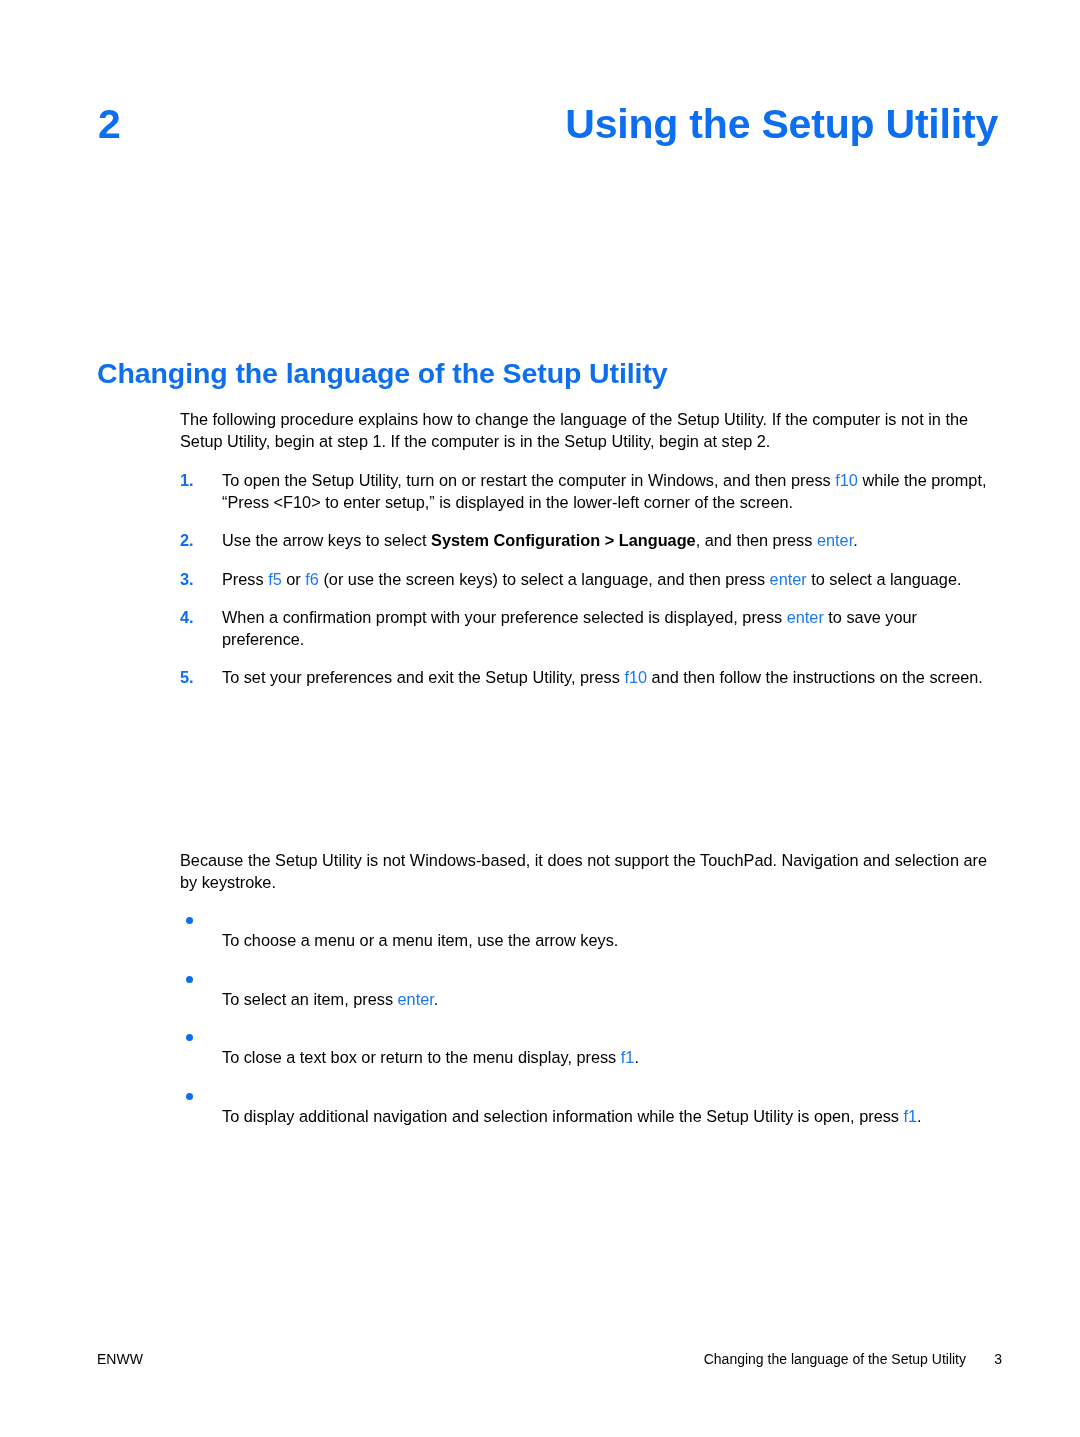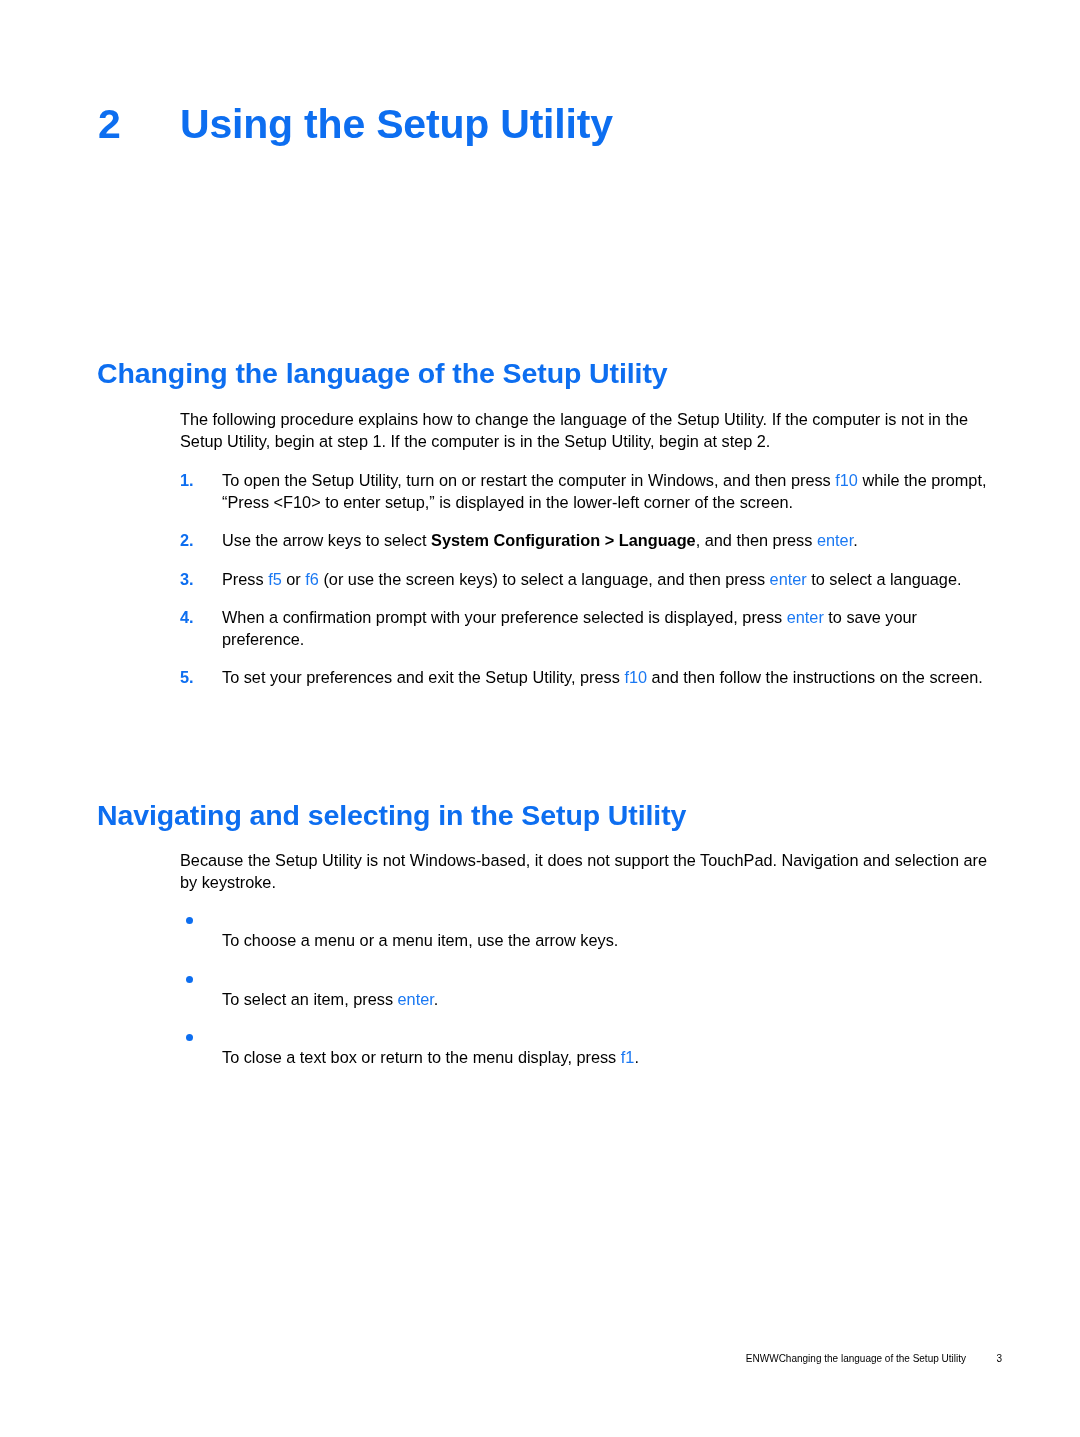--- a/index.html
+++ b/index.html
@@ -37,20 +37,21 @@
     font-size: 41px;
     line-height: 1.05;
     letter-spacing: -0.2px;
   }
   .chapter-num {
     width: 82px;
     flex: 0 0 82px;
   }
   .chapter-name {
     flex: 1 1 auto;
+    text-align: right;
   }
 
   
   .section-heading {
     position: absolute;
     left: 97px;
     color: #0d6ef0;
     font-weight: bold;
     font-size: 28.5px;
     line-height: 1.1;
@@ -154,22 +155,22 @@
   }
 
   
   .footer {
     position: absolute;
     left: 97px;
     top: 1349px;
     width: 905px;
     display: flex;
     align-items: baseline;
-    justify-content: flex-end;
-    font-size: 10px;
+    justify-content: space-between;
+    font-size: 14px;
     line-height: 20px;
     color: #000000;
   }
   .footer-left {
     white-space: nowrap;
   }
   .footer-right {
     display: flex;
     align-items: baseline;
     white-space: nowrap;
@@ -213,36 +214,39 @@
         <span class="step-num">4.</span>
         <span class="step-text"><span>When a confirmation prompt with your preference selected is displayed, press </span><span class="key">enter</span><span> to save your preference.</span></span>
       </li>
       <li class="step">
         <span class="step-num">5.</span>
         <span class="step-text"><span>To set your preferences and exit the Setup Utility, press </span><span class="key">f10</span><span> and then follow the instructions on the screen.</span></span>
       </li>
     </ol>
 
 
-  <div class="section-heading" id="sec2-heading">Navigating and selecting in the Setup Utility</div>
 
   <div class="body-block" id="nav-intro-para">Because the Setup Utility is not Windows-based, it does not support the TouchPad. Navigation and selection are by keystroke.</div>
 
   <ul class="bullets" id="bullets-list">
       <li class="bullet-item">
         <span class="bullet-marker"></span>
         <span class="bullet-text"><span>To choose a menu or a menu item, use the arrow keys.</span></span>
       </li>
       <li class="bullet-item">
         <span class="bullet-marker"></span>
         <span class="bullet-text"><span>To select an item, press </span><span class="key">enter</span><span>.</span></span>
       </li>
       <li class="bullet-item">
         <span class="bullet-marker"></span>
         <span class="bullet-text"><span>To close a text box or return to the menu display, press </span><span class="key">f1</span><span>.</span></span>
+      </li>
+      <li class="bullet-item">
+        <span class="bullet-marker"></span>
+        <span class="bullet-text"><span>To display additional navigation and selection information while the Setup Utility is open, press </span><span class="key">f1</span><span>.</span></span>
       </li>
     </ul>
 
   <div class="footer">
     <span class="footer-left">ENWW</span>
     <span class="footer-right">
       <span class="footer-section">Changing the language of the Setup Utility</span>
       <span class="footer-page">3</span>
     </span>
   </div>

